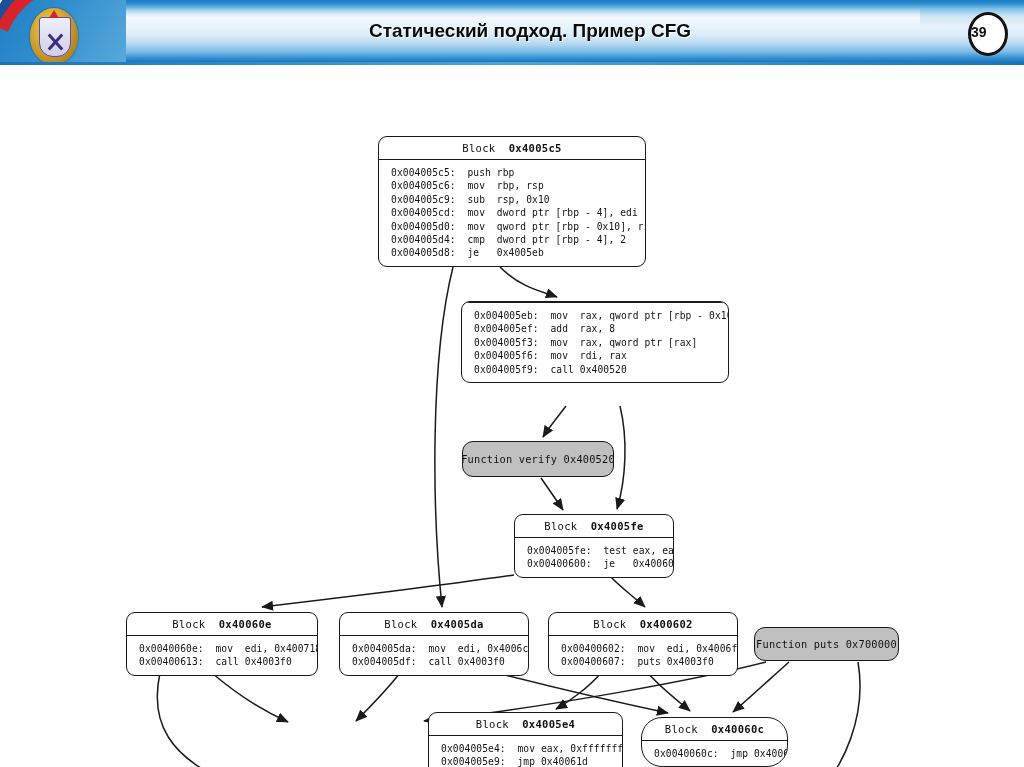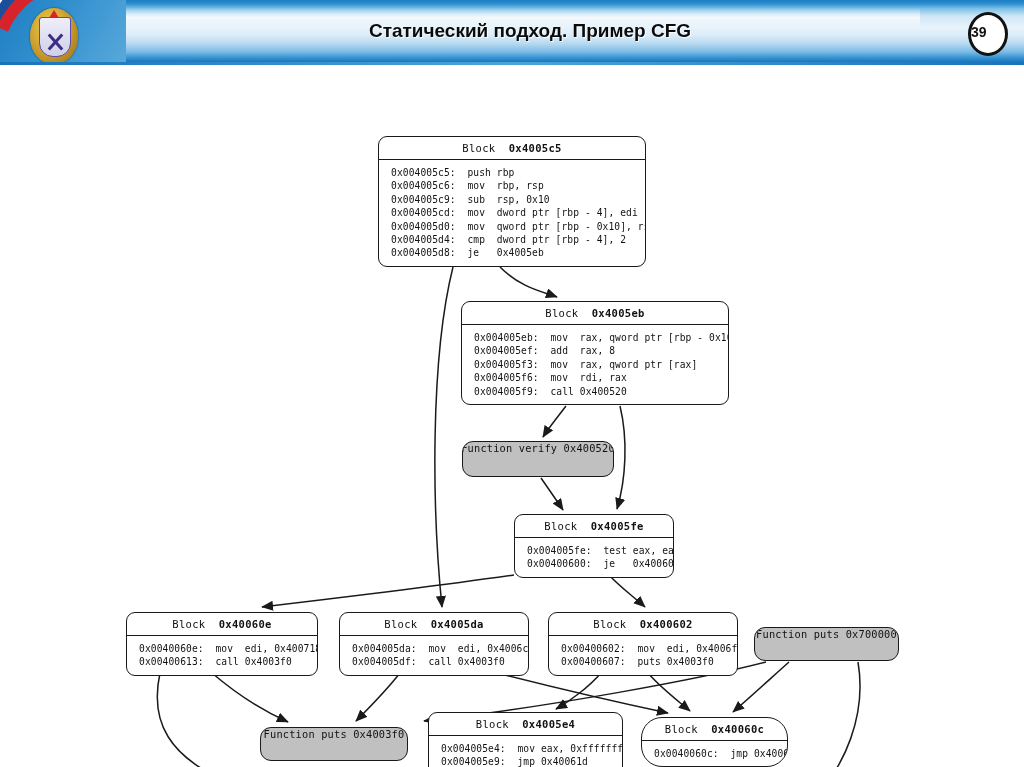--- a/index.html
+++ b/index.html
@@ -171,21 +171,21 @@
     white-space: pre;
     line-height: 13.4px;
     letter-spacing: 0.1px;
   }
 
   .node.func {
     background: #c0c0c0;
     border: 1.5px solid #1a1a1a;
     border-radius: 11px;
     display: flex;
-    align-items: flex-start;
+    align-items: center;
     justify-content: center;
   }
   .func-label {
     font-size: 10.3px;
     color: #111111;
     white-space: nowrap;
     letter-spacing: 0.2px;
   }
 </style>
 </head>
@@ -269,23 +269,20 @@
       <div class="insn">0x004005c6:  mov  rbp, rsp</div>
       <div class="insn">0x004005c9:  sub  rsp, 0x10</div>
       <div class="insn">0x004005cd:  mov  dword ptr [rbp - 4], edi</div>
       <div class="insn">0x004005d0:  mov  qword ptr [rbp - 0x10], rsi</div>
       <div class="insn">0x004005d4:  cmp  dword ptr [rbp - 4], 2</div>
       <div class="insn">0x004005d8:  je   0x4005eb</div>
     </div>
   </div>
 
   <div class="node block" style="left:461px; top:192px; width:268px;">
-    <div class="node-title">
-      <span>Block</span>&nbsp;&nbsp;<b>0x4005eb</b>
-    </div>
     <div class="node-body">
       <div class="insn">0x004005eb:  mov  rax, qword ptr [rbp - 0x10]</div>
       <div class="insn">0x004005ef:  add  rax, 8</div>
       <div class="insn">0x004005f3:  mov  rax, qword ptr [rax]</div>
       <div class="insn">0x004005f6:  mov  rdi, rax</div>
       <div class="insn">0x004005f9:  call 0x400520</div>
     </div>
   </div>
 
   <div class="node func" style="left:462px; top:332px; width:152px; height:36px;">
@@ -329,23 +326,20 @@
     <div class="node-body">
       <div class="insn">0x00400602:  mov  edi, 0x4006f0</div>
       <div class="insn">0x00400607:  puts 0x4003f0</div>
     </div>
   </div>
 
   <div class="node func" style="left:754px; top:518px; width:145px; height:34px;">
     <span class="func-label">Function puts 0x700000</span>
   </div>
 
-  <div class="node func" style="left:260px; top:618px; width:148px; height:34px;">
-    <span class="func-label">Function puts 0x4003f0</span>
-  </div>
 
   <div class="node block" style="left:428px; top:603px; width:195px;">
     <div class="node-title">
       <span>Block</span>&nbsp;&nbsp;<b>0x4005e4</b>
     </div>
     <div class="node-body">
       <div class="insn">0x004005e4:  mov eax, 0xffffffff</div>
       <div class="insn">0x004005e9:  jmp 0x40061d</div>
     </div>
   </div>

